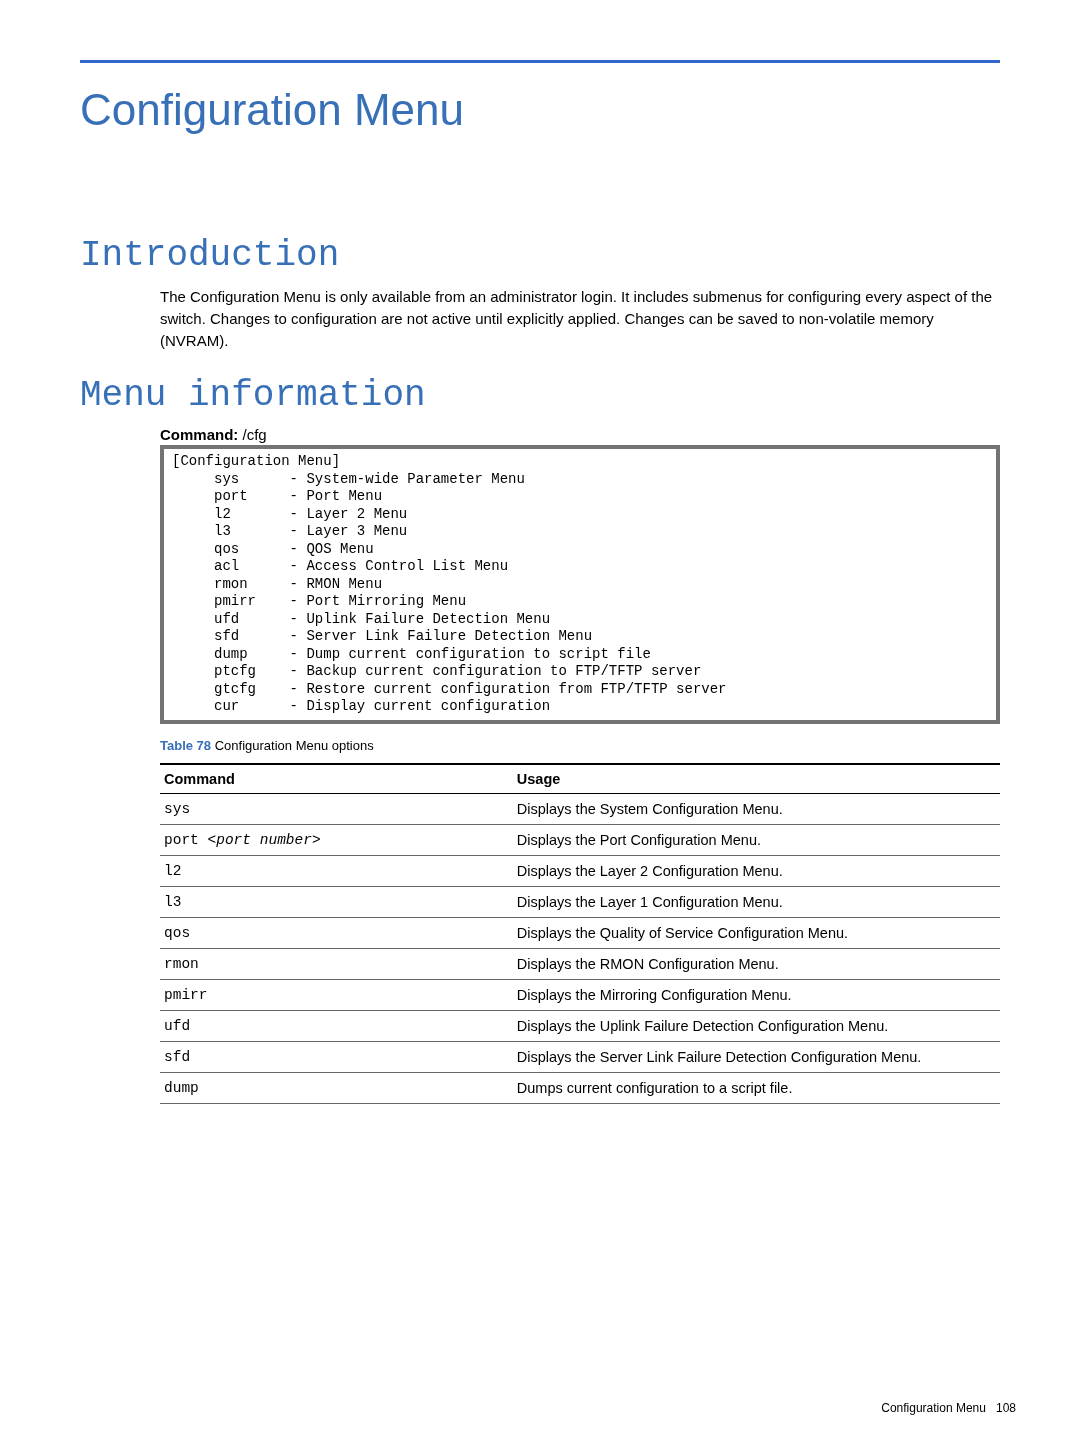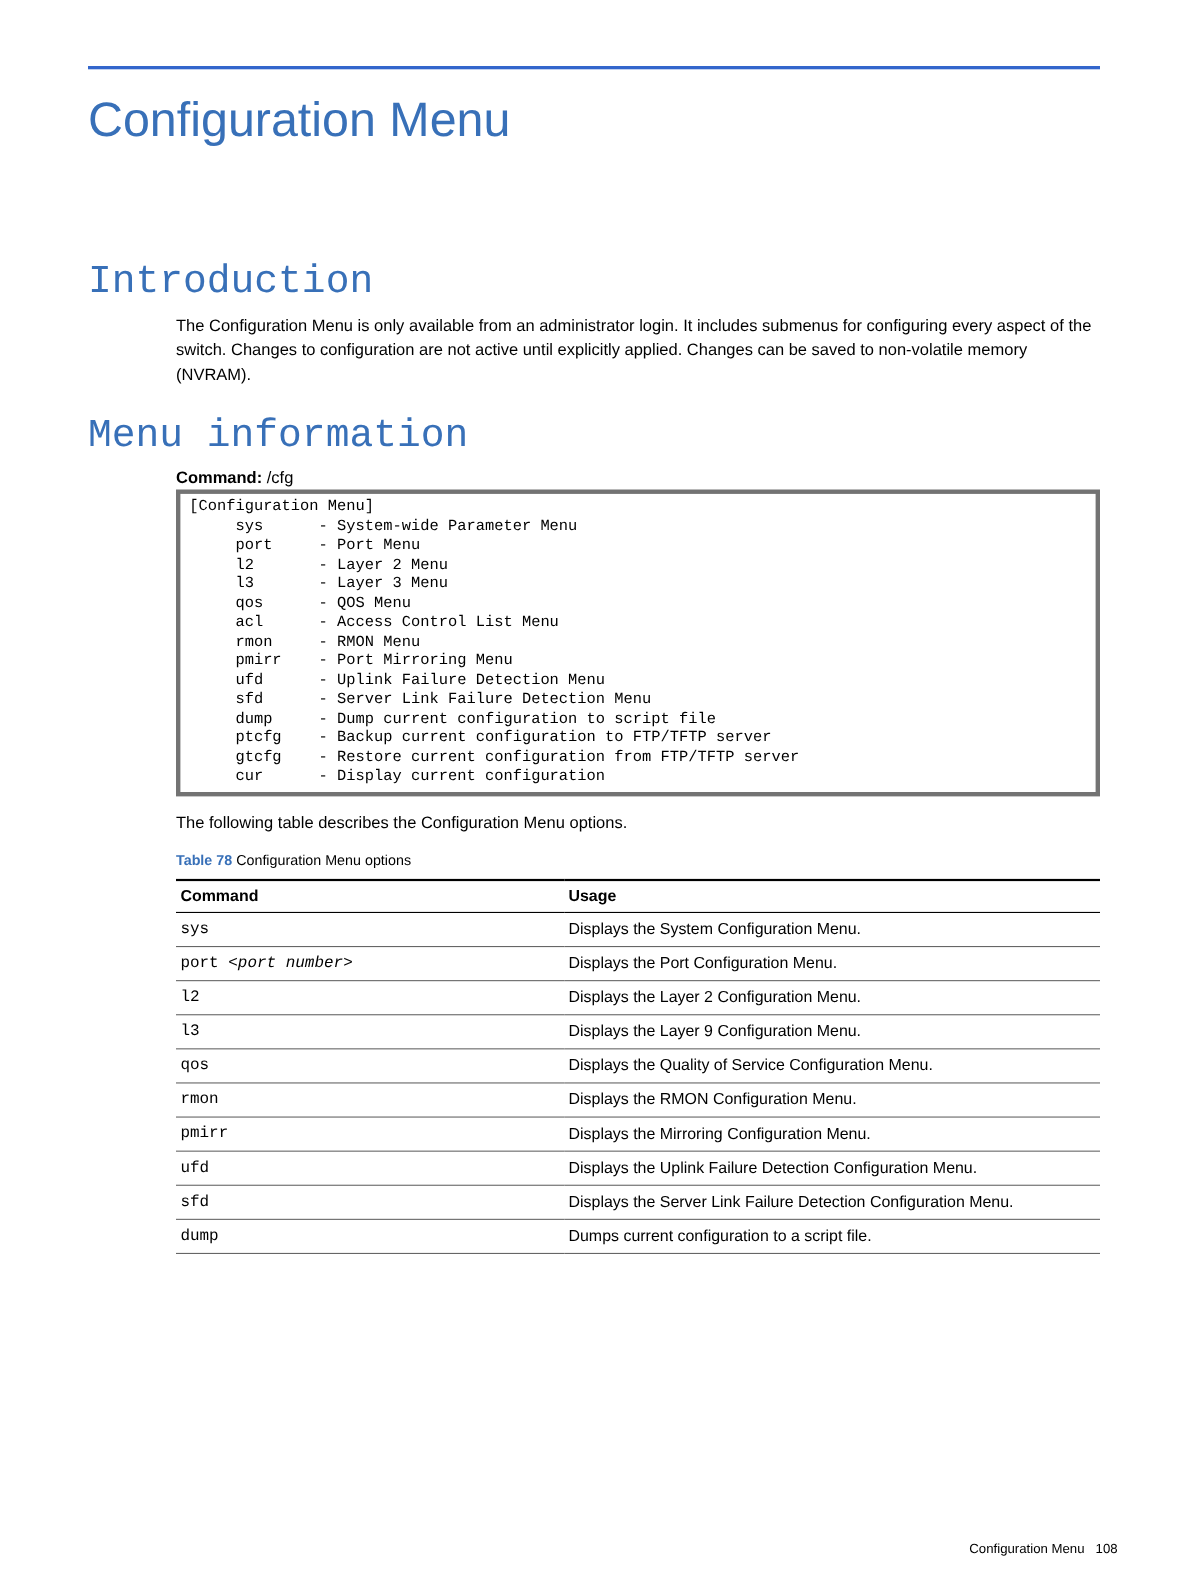--- a/index.html
+++ b/index.html
@@ -116,21 +116,20 @@
      acl      - Access Control List Menu
      rmon     - RMON Menu
      pmirr    - Port Mirroring Menu
      ufd      - Uplink Failure Detection Menu
      sfd      - Server Link Failure Detection Menu
      dump     - Dump current configuration to script file
      ptcfg    - Backup current configuration to FTP/TFTP server
      gtcfg    - Restore current configuration from FTP/TFTP server
      cur      - Display current configuration</pre>
 
-  <p class="body" style="margin-bottom:12px;">The following table describes the Configuration Menu options.</p>
 
   <div class="table-caption">
     <span class="tbl-label">Table 78</span>
     <span>Configuration Menu options</span>
   </div>
 
   <table class="opts">
     <thead>
       <tr>
         <th>Command</th>
@@ -145,21 +144,21 @@
         <tr>
           <td class="cmd-col">port <span class="italic">&lt;port number&gt;</span></td>
           <td>Displays the Port Configuration Menu.</td>
         </tr>
         <tr>
           <td class="cmd-col">l2</td>
           <td>Displays the Layer 2 Configuration Menu.</td>
         </tr>
         <tr>
           <td class="cmd-col">l3</td>
-          <td>Displays the Layer 9 Configuration Menu.</td>
+          <td>Displays the Layer 1 Configuration Menu.</td>
         </tr>
         <tr>
           <td class="cmd-col">qos</td>
           <td>Displays the Quality of Service Configuration Menu.</td>
         </tr>
         <tr>
           <td class="cmd-col">rmon</td>
           <td>Displays the RMON Configuration Menu.</td>
         </tr>
         <tr>

